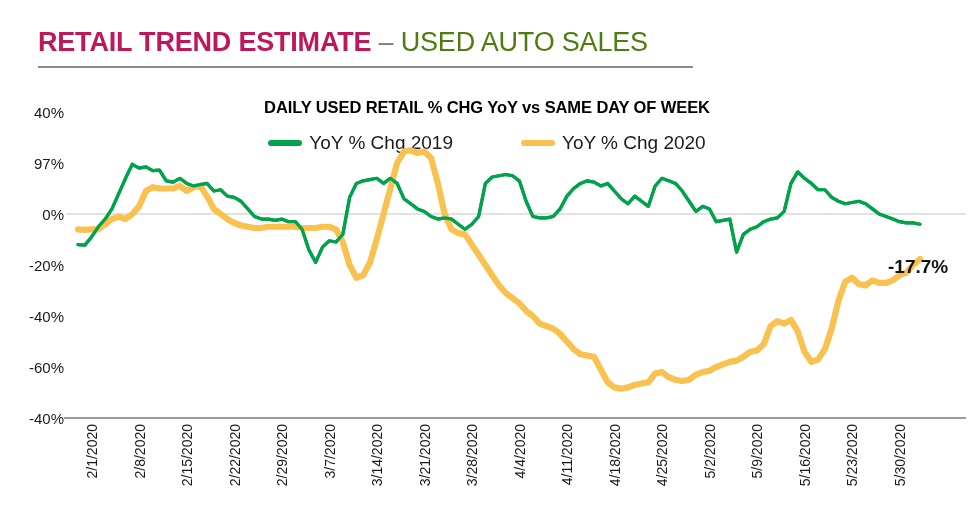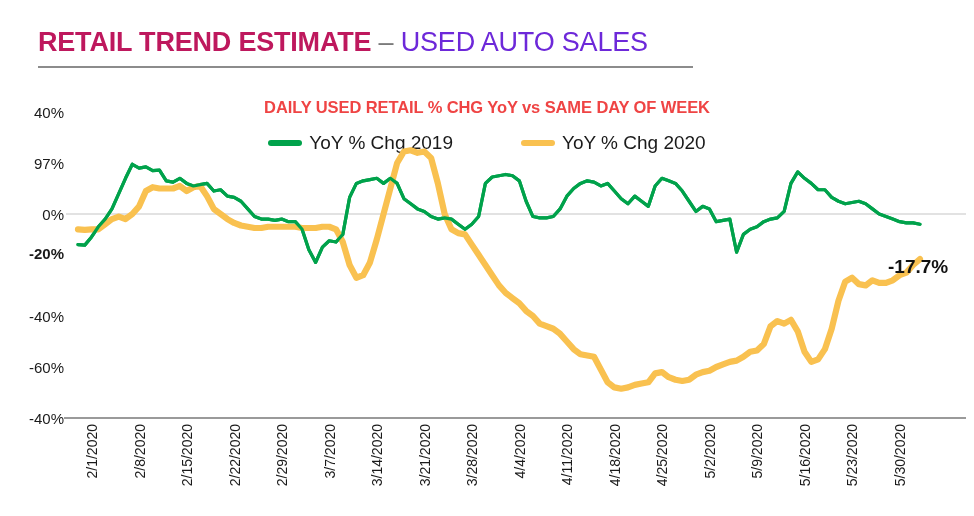--- a/index.html
+++ b/index.html
@@ -32,21 +32,21 @@
   }
   #header-title .part-accent {
     color: #be185d;
     font-weight: bold;
   }
   #header-title .part-dash {
     color: #7b7b7b;
     font-weight: normal;
   }
   #header-title .part-muted {
-    color: #6d28d9;
+    color: #4d7c0f;
     font-weight: normal;
   }
   #header-rule {
     margin-top: 8px;
     height: 2px;
     background: #8c8c8c;
     width: 655px;
   }
 
   
@@ -58,21 +58,21 @@
     height: 428px;
   }
   #chart-title {
     position: absolute;
     left: 0;
     top: 10px;
     width: 974px;
     text-align: center;
     font-size: 16.5px;
     font-weight: bold;
-    color: #ef4444;
+    color: #000000;
     letter-spacing: -0.1px;
   }
   #legend {
     position: absolute;
     left: 0;
     top: 44px;
     width: 974px;
     display: flex;
     justify-content: center;
     align-items: center;
@@ -189,21 +189,21 @@
         <line x1="66" x2="966" y1="330" y2="330" stroke="#e2e2e2" stroke-width="0" shape-rendering="crispEdges"></line>
         <line x1="64" x2="966" y1="330" y2="330" stroke="#9a9a9a" stroke-width="1.2" shape-rendering="crispEdges"></line>
         <path d="M78.00 156.60 L84.79 157.11 L91.58 148.95 L98.37 138.75 L105.16 131.10 L111.95 120.90 L118.74 105.60 L125.53 90.30 L132.32 76.28 L139.11 80.10 L145.90 78.83 L152.69 82.65 L159.48 82.14 L166.27 92.85 L173.06 94.13 L179.85 90.30 L186.64 95.40 L193.43 97.95 L200.22 96.67 L207.01 95.40 L213.80 103.05 L220.59 101.77 L227.38 108.15 L234.17 109.42 L240.96 113.25 L247.75 120.90 L254.54 128.55 L261.33 131.10 L268.12 131.10 L274.91 132.38 L281.70 131.10 L288.49 133.65 L295.28 133.65 L302.07 141.30 L308.86 161.70 L315.65 174.45 L322.44 159.15 L329.23 152.78 L336.02 154.05 L342.81 146.40 L349.60 109.42 L356.39 95.40 L363.18 92.85 L369.97 91.58 L376.76 90.30 L383.55 95.40 L390.34 90.30 L397.13 95.40 L403.92 110.70 L410.71 115.80 L417.50 120.90 L424.29 123.45 L431.08 128.55 L437.87 131.10 L444.66 129.82 L451.45 131.10 L458.24 136.20 L465.03 141.30 L471.82 136.20 L478.61 128.55 L485.39 95.40 L492.18 89.02 L498.97 87.75 L505.76 86.47 L512.55 87.75 L519.34 92.85 L526.13 113.25 L532.92 128.55 L539.71 129.82 L546.50 129.82 L553.29 128.55 L560.08 120.90 L566.87 108.15 L573.66 100.50 L580.45 95.40 L587.24 92.85 L594.03 94.13 L600.82 97.95 L607.61 95.40 L614.40 103.05 L621.19 110.70 L627.98 115.80 L634.77 108.15 L641.56 113.25 L648.35 118.35 L655.14 97.95 L661.93 90.30 L668.72 92.85 L675.51 95.40 L682.30 103.05 L689.09 113.25 L695.88 123.45 L702.67 118.35 L709.46 120.90 L716.25 133.65 L723.04 132.38 L729.83 131.10 L736.62 164.25 L743.41 146.40 L750.20 141.30 L756.99 138.75 L763.78 133.65 L770.57 131.10 L777.36 129.82 L784.15 123.45 L790.94 95.40 L797.73 83.92 L804.52 90.30 L811.31 95.40 L818.10 101.77 L824.89 101.77 L831.68 109.42 L838.47 113.25 L845.26 115.80 L852.05 114.53 L858.84 113.25 L865.63 115.80 L872.42 120.90 L879.21 126.00 L886.00 128.55 L892.79 131.10 L899.58 133.65 L906.37 134.93 L913.16 134.93 L919.95 136.20" fill="none" stroke="#00A24B" stroke-width="3.2" stroke-linejoin="round" stroke-linecap="round"></path>
         <path d="M78.00 141.30 L84.79 141.81 L91.58 141.30 L98.37 141.30 L105.16 136.20 L111.95 131.10 L118.74 128.55 L125.53 131.10 L132.32 126.00 L139.11 118.35 L145.90 103.05 L152.69 99.22 L159.48 100.50 L166.27 100.50 L173.06 100.50 L179.85 97.95 L186.64 103.05 L193.43 99.22 L200.22 97.95 L207.01 108.15 L213.80 120.90 L220.59 126.00 L227.38 131.10 L234.17 134.93 L240.96 137.48 L247.75 138.75 L254.54 140.02 L261.33 140.02 L268.12 138.75 L274.91 138.75 L281.70 138.75 L288.49 138.75 L295.28 138.75 L302.07 140.02 L308.86 140.02 L315.65 140.02 L322.44 138.75 L329.23 138.75 L336.02 141.30 L342.81 154.05 L349.60 177.00 L356.39 189.75 L363.18 187.20 L369.97 174.45 L376.76 151.50 L383.55 126.00 L390.34 100.50 L397.13 75.00 L403.92 63.53 L410.71 62.25 L417.50 64.80 L424.29 63.53 L431.08 69.90 L437.87 95.40 L444.66 126.00 L451.45 141.30 L458.24 145.13 L465.03 146.40 L471.82 156.60 L478.61 166.80 L485.39 177.00 L492.18 187.20 L498.97 197.40 L505.76 205.05 L512.55 210.15 L519.34 215.25 L526.13 222.90 L532.92 228.00 L539.71 235.65 L546.50 238.20 L553.29 240.75 L560.08 245.85 L566.87 253.50 L573.66 261.15 L580.45 266.25 L587.24 267.52 L594.03 268.80 L600.82 281.55 L607.61 294.30 L614.40 299.40 L621.19 300.68 L627.98 299.40 L634.77 296.85 L641.56 295.57 L648.35 294.30 L655.14 285.38 L661.93 284.10 L668.72 289.20 L675.51 291.75 L682.30 293.02 L689.09 291.75 L695.88 286.65 L702.67 284.10 L709.46 282.82 L716.25 279.00 L723.04 276.45 L729.83 273.90 L736.62 272.63 L743.41 268.80 L750.20 263.70 L756.99 262.43 L763.78 256.05 L770.57 238.20 L777.36 233.10 L784.15 235.65 L790.94 231.83 L797.73 243.30 L804.52 263.70 L811.31 273.90 L818.10 271.35 L824.89 261.15 L831.68 240.75 L838.47 212.70 L845.26 193.58 L852.05 189.75 L858.84 196.13 L865.63 197.40 L872.42 192.30 L879.21 194.85 L886.00 194.85 L892.79 192.30 L899.58 187.20 L906.37 184.65 L913.16 177.00 L919.95 171.13" fill="none" stroke="#F9C150" stroke-width="6.2" stroke-linejoin="round" stroke-linecap="round"></path>
         <path d="M78.00 156.60 L84.79 157.11 L91.58 148.95 L98.37 138.75 L105.16 131.10 L111.95 120.90 L118.74 105.60 L125.53 90.30 L132.32 76.28 L139.11 80.10 L145.90 78.83 L152.69 82.65 L159.48 82.14 L166.27 92.85 L173.06 94.13 L179.85 90.30 L186.64 95.40 L193.43 97.95 L200.22 96.67 L207.01 95.40 L213.80 103.05 L220.59 101.77 L227.38 108.15 L234.17 109.42 L240.96 113.25 L247.75 120.90 L254.54 128.55 L261.33 131.10 L268.12 131.10 L274.91 132.38 L281.70 131.10 L288.49 133.65 L295.28 133.65 L302.07 141.30 L308.86 161.70 L315.65 174.45 L322.44 159.15 L329.23 152.78 L336.02 154.05 L342.81 146.40 L349.60 109.42 L356.39 95.40 L363.18 92.85 L369.97 91.58 L376.76 90.30 L383.55 95.40 L390.34 90.30 L397.13 95.40 L403.92 110.70 L410.71 115.80 L417.50 120.90 L424.29 123.45 L431.08 128.55 L437.87 131.10 L444.66 129.82 L451.45 131.10 L458.24 136.20 L465.03 141.30 L471.82 136.20 L478.61 128.55 L485.39 95.40 L492.18 89.02 L498.97 87.75 L505.76 86.47 L512.55 87.75 L519.34 92.85 L526.13 113.25 L532.92 128.55 L539.71 129.82 L546.50 129.82 L553.29 128.55 L560.08 120.90 L566.87 108.15 L573.66 100.50 L580.45 95.40 L587.24 92.85 L594.03 94.13 L600.82 97.95 L607.61 95.40 L614.40 103.05 L621.19 110.70 L627.98 115.80 L634.77 108.15 L641.56 113.25 L648.35 118.35 L655.14 97.95 L661.93 90.30 L668.72 92.85 L675.51 95.40 L682.30 103.05 L689.09 113.25 L695.88 123.45 L702.67 118.35 L709.46 120.90 L716.25 133.65 L723.04 132.38 L729.83 131.10 L736.62 164.25 L743.41 146.40 L750.20 141.30 L756.99 138.75 L763.78 133.65 L770.57 131.10 L777.36 129.82 L784.15 123.45 L790.94 95.40 L797.73 83.92 L804.52 90.30 L811.31 95.40 L818.10 101.77 L824.89 101.77 L831.68 109.42 L838.47 113.25 L845.26 115.80 L852.05 114.53 L858.84 113.25 L865.63 115.80 L872.42 120.90 L879.21 126.00 L886.00 128.55 L892.79 131.10 L899.58 133.65 L906.37 134.93 L913.16 134.93 L919.95 136.20" fill="none" stroke="#00A24B" stroke-width="3.2" stroke-linejoin="round" stroke-linecap="round"></path>
       </svg>
     <div id="y-axis-labels">
         <div class="ytick-label" style="top: 24px;">40%</div>
         <div class="ytick-label" style="top: 75px;">97%</div>
         <div class="ytick-label" style="top: 126px;">0%</div>
-        <div class="ytick-label" style="top: 165px; font-weight: bold;">-20%</div>
+        <div class="ytick-label" style="top: 177px;">-20%</div>
         <div class="ytick-label" style="top: 228px; text-align: right;">-40%</div>
         <div class="ytick-label" style="top: 279px;">-60%</div>
         <div class="ytick-label" style="top: 330px;">-40%</div>
       </div>
     <div id="x-axis-labels">
         <div class="xtick-label" style="left: 84px;">2/1/2020</div>
         <div class="xtick-label" style="left: 131.529px;">2/8/2020</div>
         <div class="xtick-label" style="left: 179.059px;">2/15/2020</div>
         <div class="xtick-label" style="left: 226.588px;">2/22/2020</div>
         <div class="xtick-label" style="left: 274.118px;">2/29/2020</div>

